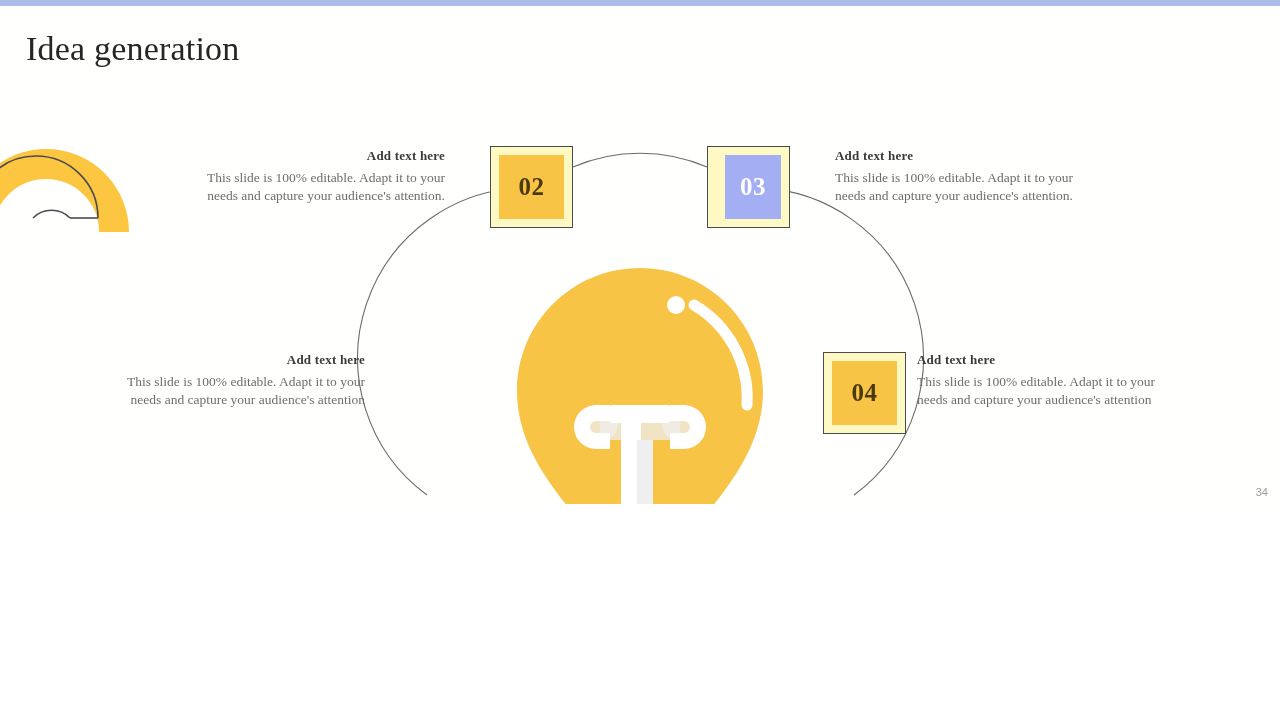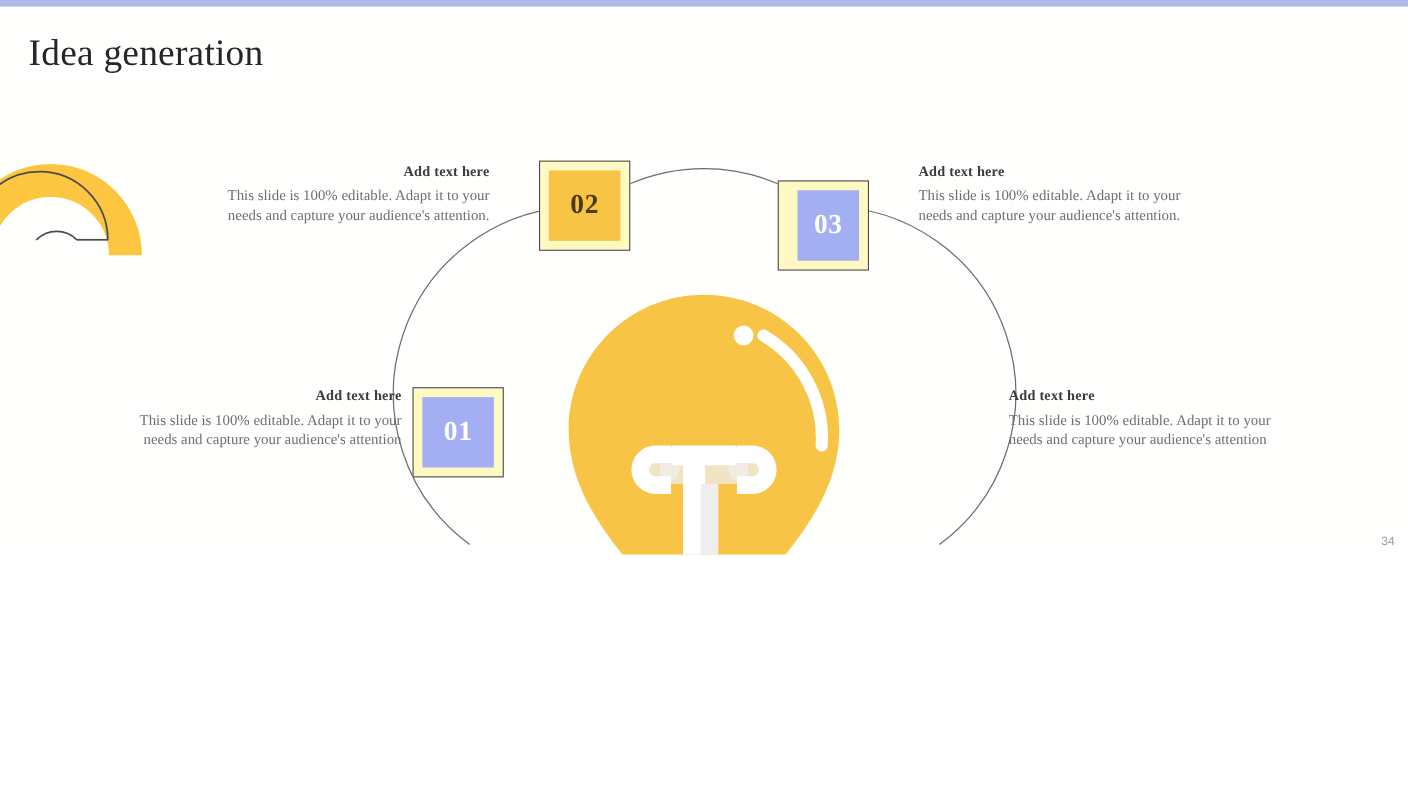--- a/index.html
+++ b/index.html
@@ -63,21 +63,21 @@
     font-family:"Liberation Serif", serif;
     font-weight:bold;
     font-size:25px;
     letter-spacing:.5px;
   }
   .badge.b-yellow .badge-inner{background:#f8c445;color:#4a3a0d;}
   .badge.b-blue   .badge-inner{background:#a3aef3;color:#ffffff;}
 
   .badge-01{left:375px;top:352px;}
   .badge-02{left:490px;top:146px;}
-  .badge-03{left:707px;top:164px;padding-left:17px;}
+  .badge-03{left:707px;top:146px;padding-left:17px;}
   .badge-04{left:823px;top:352px;}
 
   
   .tblock{position:absolute;z-index:4;}
   .tblock .thead{
     font-family:"Liberation Serif", serif;
     font-weight:bold;
     font-size:13px;
     color:#3b3b3b;
     margin:0 0 5px 0;
@@ -163,29 +163,29 @@
       <circle cx="109" cy="657" r="34" fill="#a3aef3"></circle>
       <circle cx="113" cy="661" r="34" fill="none" stroke="#3a3a42" stroke-width="2"></circle>
     </g>
 
     <g>
       <path d="M1070 533 l13 -13 l16 16 l16 -16 l13 13 l-16 16 l16 16 l-13 13 l-16 -16 l-16 16 l-13 -13 l16 -16 z" fill="#f8c445" transform="translate(-8,14)"></path>
       <path d="M1070 533 l13 -13 l16 16 l16 -16 l13 13 l-16 16 l16 16 l-13 13 l-16 -16 l-16 16 l-13 -13 l16 -16 z" fill="none" stroke="#3a3a42" stroke-width="1.8"></path>
     </g>
   </svg>
 
-  <div class="badge b-blue badge-01">
-    <div class="badge-inner">01</div>
-  </div>
   <div class="badge b-yellow badge-02">
     <div class="badge-inner">02</div>
   </div>
   <div class="badge b-blue badge-03">
     <div class="badge-inner">03</div>
   </div>
+  <div class="badge b-yellow badge-04">
+    <div class="badge-inner">04</div>
+  </div>
 
   <div class="tblock tb-01 t-right">
     <p class="thead">Add text here</p>
     <p class="tbody">This slide is 100% editable. Adapt it to your needs and capture your audience's attention</p>
   </div>
 
   <div class="tblock tb-02 t-right">
     <p class="thead">Add text here</p>
     <p class="tbody">This slide is 100% editable. Adapt it to your needs and capture your audience's attention.</p>
   </div>

